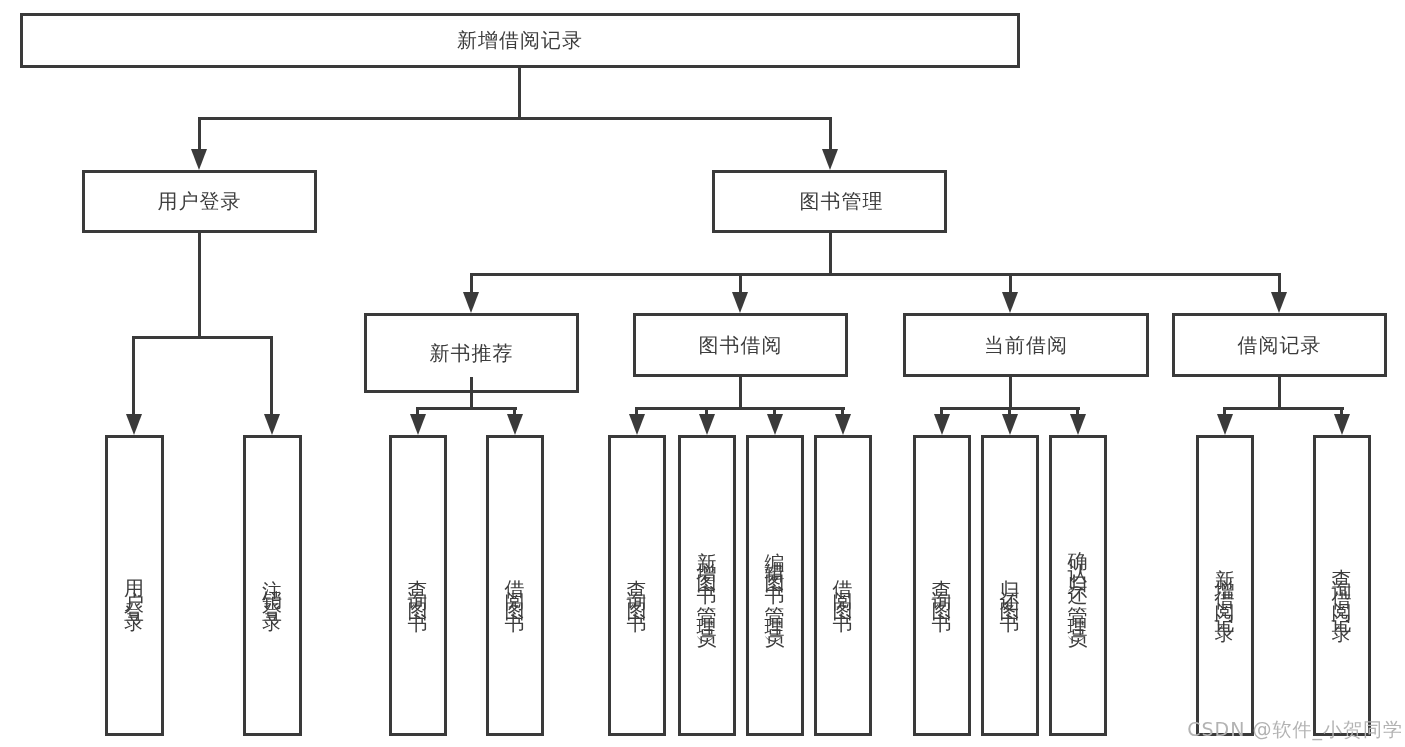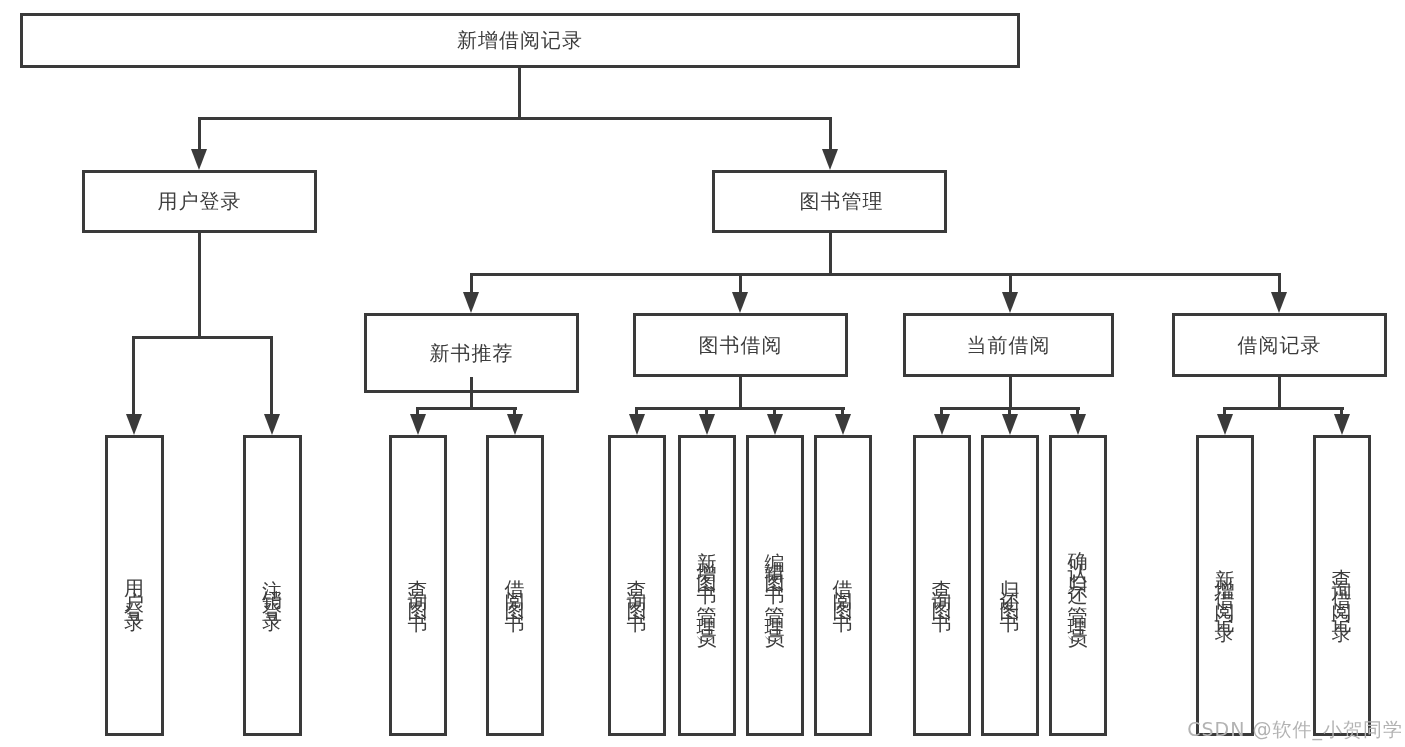--- a/index.html
+++ b/index.html
@@ -93,21 +93,21 @@
   <div class="arrow" style="left:732px; top:292px;"></div>
   <div class="arrow" style="left:1002px; top:292px;"></div>
   <div class="arrow" style="left:1271px; top:292px;"></div>
 
   <div class="box" style="left:364px; top:313px; width:215px; height:80px;">
     <span>新书推荐</span>
   </div>
   <div class="box" style="left:633px; top:313px; width:215px; height:64px;">
     <span>图书借阅</span>
   </div>
-  <div class="box" style="left:903px; top:313px; width:211px; height:64px;">
+  <div class="box" style="left:903px; top:313px; width:246px; height:64px;">
     <span>当前借阅</span>
   </div>
   <div class="box" style="left:1172px; top:313px; width:215px; height:64px;">
     <span>借阅记录</span>
   </div>
 
   <div class="line" style="left:470px; top:377px; width:3px; height:30px;"></div>
   <div class="line" style="left:416px; top:407px; width:101px; height:3px;"></div>
   <div class="line" style="left:416px; top:407px; width:3px; height:11px;"></div>
   <div class="line" style="left:513px; top:407px; width:3px; height:11px;"></div>

